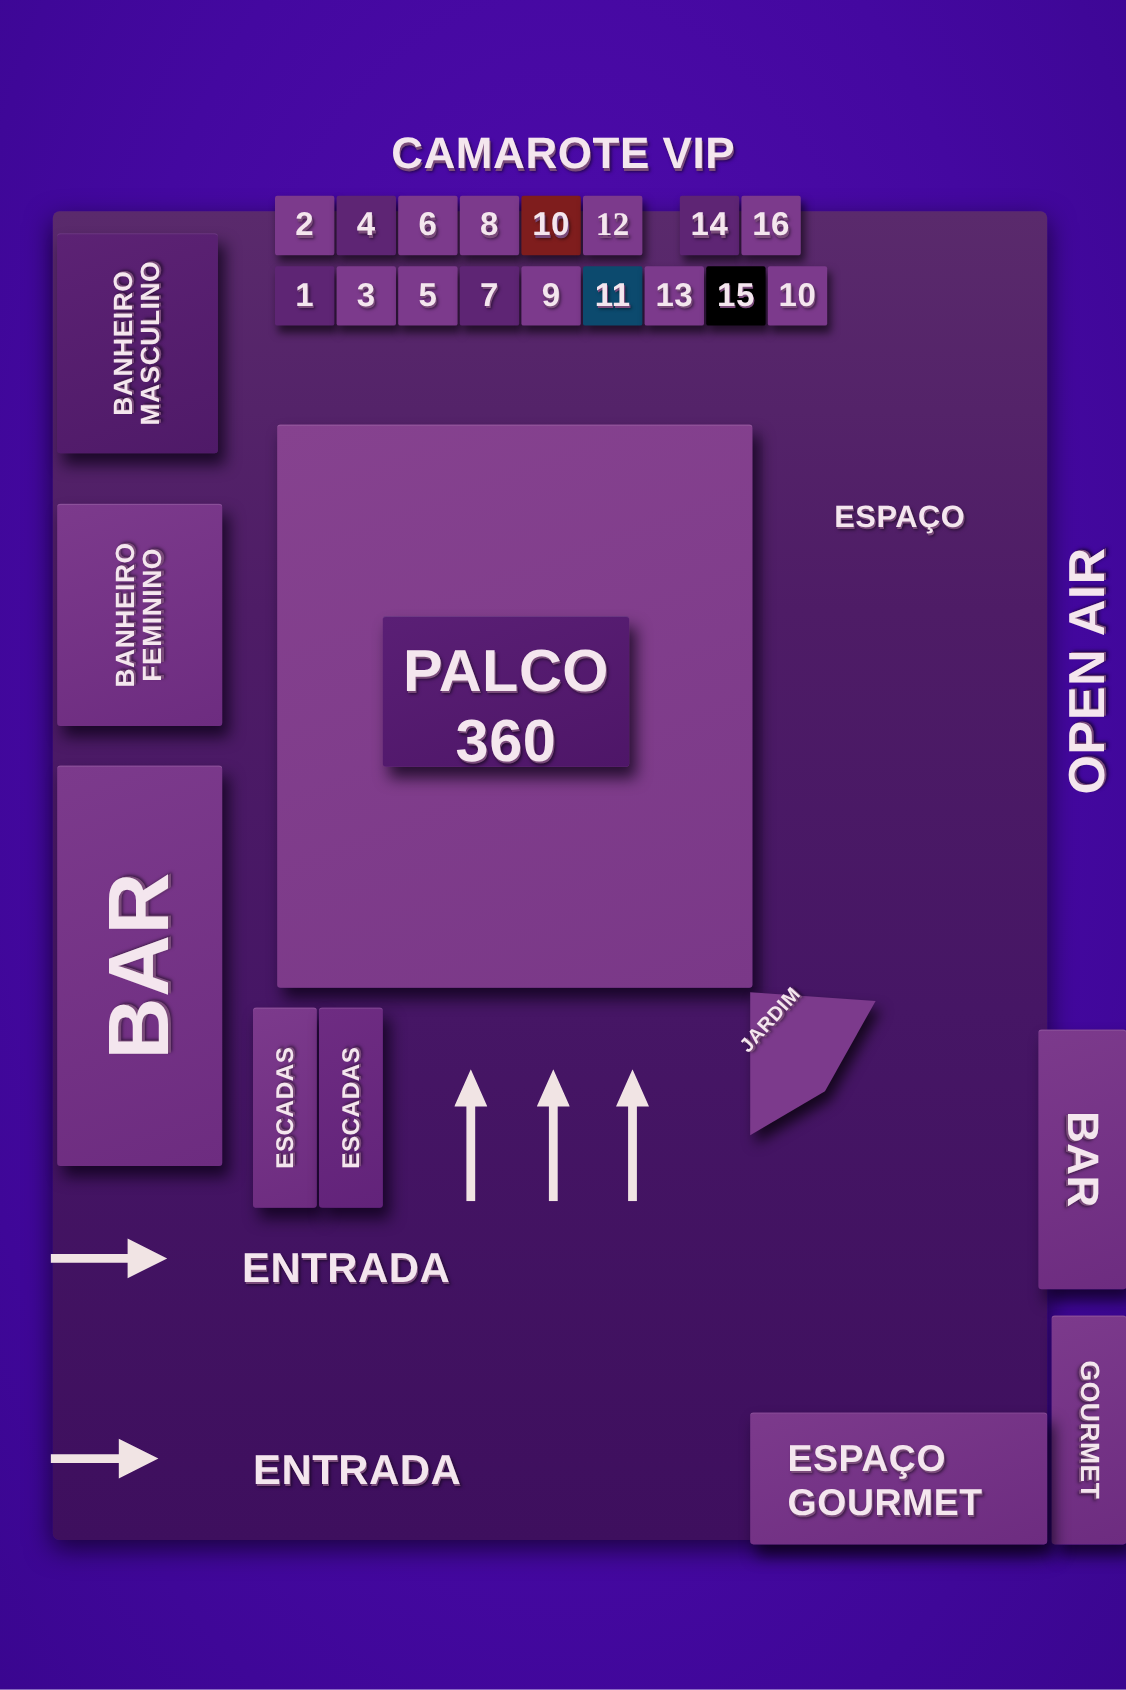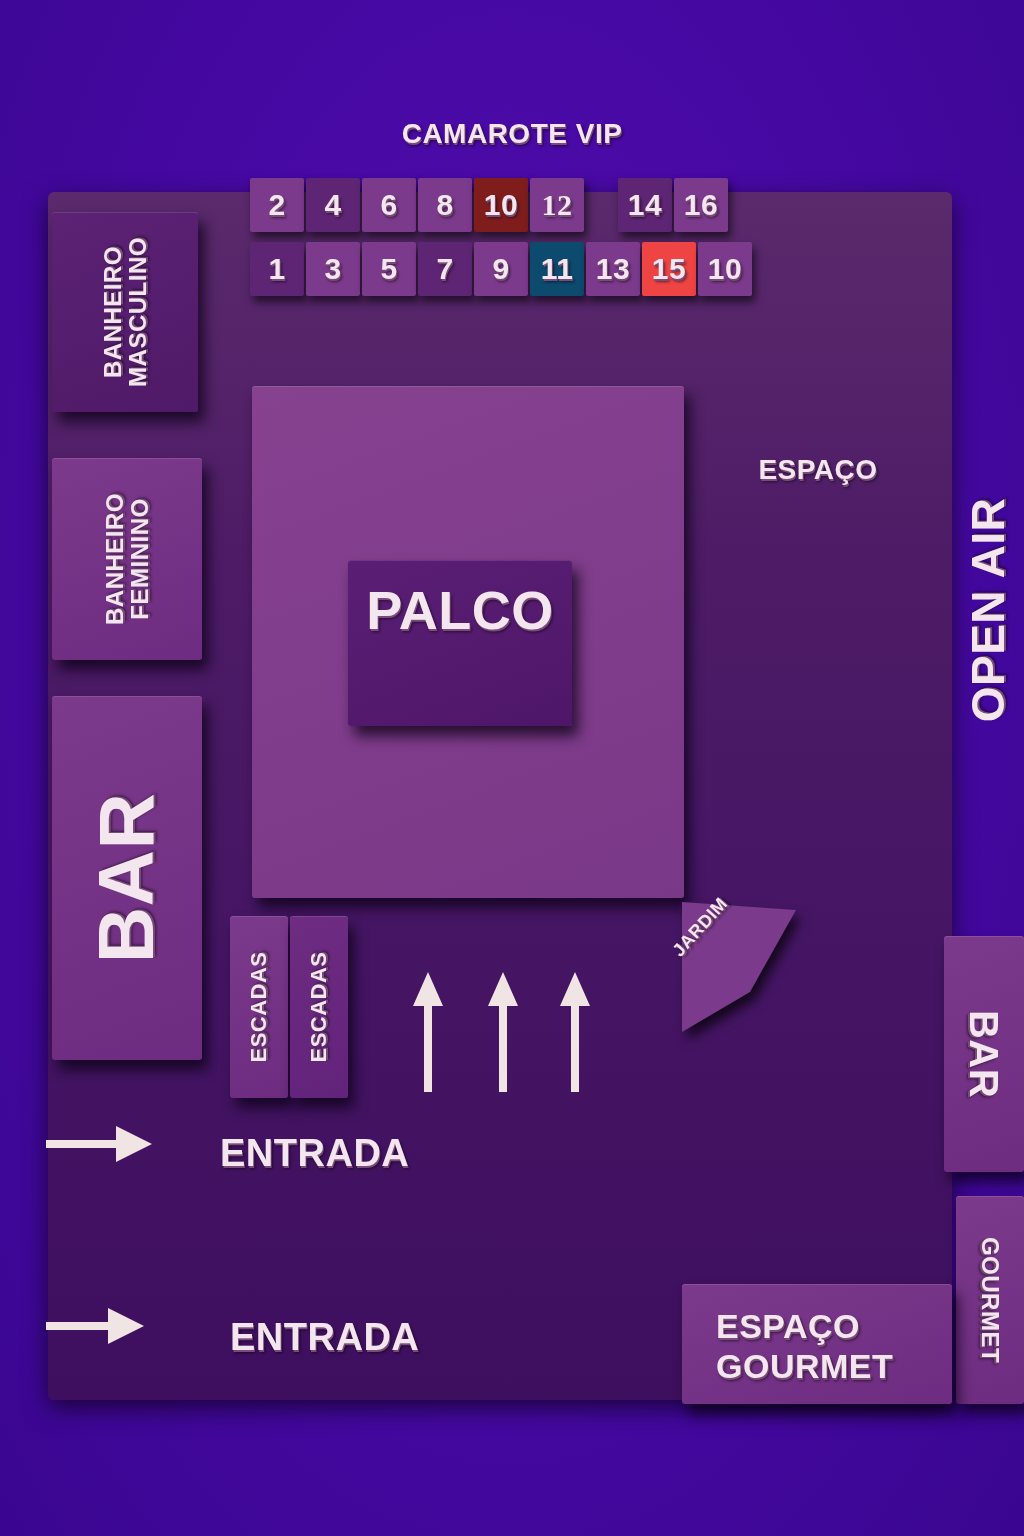--- a/index.html
+++ b/index.html
@@ -40,21 +40,21 @@
     display:flex; align-items:center; justify-content:center;
     font-size:30px; border-radius:2px;
     box-shadow: 3px 6px 8px rgba(0,0,0,0.6);
   }
   .arrow-up { position:absolute; width:30px; height:120px; }
   .arrow-right { position:absolute; width:110px; height:40px; }
 </style>
 </head>
 <body>
 
-<div class="abs txt" style="left:0;top:118px;width:1000px;text-align:center;font-size:28px;padding-left:24px;">CAMAROTE VIP</div>
+<div class="abs txt" style="left:0;top:118px;width:1000px;text-align:center;font-size:40px;padding-left:24px;">CAMAROTE VIP</div>
 
 <div class="abs floor"></div>
 
 <div class="abs" style="left:250px;top:178px;">
   <div class="cam-row" id="cam-top">
       <div class="cam-box txt" style="background: rgb(124, 58, 140);">2</div>
       <div class="cam-box txt" style="background: rgb(94, 37, 116);">4</div>
       <div class="cam-box txt" style="background: rgb(124, 58, 140);">6</div>
       <div class="cam-box txt" style="background: rgb(124, 58, 140);">8</div>
       <div class="cam-box txt" style="background: #7f1d1d;">10</div>
@@ -65,21 +65,21 @@
 </div>
 <div class="abs" style="left:250px;top:242px;">
   <div class="cam-row" id="cam-bottom">
       <div class="cam-box txt" style="background: rgb(94, 37, 116);">1</div>
       <div class="cam-box txt" style="background: rgb(124, 58, 140);">3</div>
       <div class="cam-box txt" style="background: rgb(124, 58, 140);">5</div>
       <div class="cam-box txt" style="background: rgb(94, 37, 116);">7</div>
       <div class="cam-box txt" style="background: rgb(124, 58, 140);">9</div>
       <div class="cam-box txt" style="background: #0c4a6e;">11</div>
       <div class="cam-box txt" style="background: rgb(124, 58, 140);">13</div>
-      <div class="cam-box txt" style="background: #ef4444; text-align: right;">15</div>
+      <div class="cam-box txt" style="background: #000000; text-align: right;">15</div>
       <div class="cam-box txt" style="background: rgb(124, 58, 140);">10</div>
     </div>
 </div>
 
 <div class="abs block dark" style="left:52px;top:212px;width:146px;height:200px;">
   <div class="vtext txt" style="font-size:24px;">
     <div>BANHEIRO</div>
     <div>MASCULINO</div>
   </div>
 </div>
@@ -91,23 +91,24 @@
   </div>
 </div>
 
 <div class="abs block" style="left:52px;top:696px;width:150px;height:364px;">
   <div class="vtext txt" style="font-size:78px;">BAR</div>
 </div>
 
 <div class="abs block" style="left:252px;top:386px;width:432px;height:512px;background:linear-gradient(160deg,#86428f 0%,#7a3888 100%);">
 </div>
 
-<div class="abs block dark" style="left:348px;top:560px;width:224px;height:166px;background:linear-gradient(160deg,#5a1f75 0%,#4e1668 100%);">
+<div class="abs block dark" style="left:348px;top:560px;width:224px;height:137px;background:linear-gradient(160deg,#5a1f75 0%,#4e1668 100%);">
   <div class="txt" style="position:absolute;left:0;right:0;top:18px;text-align:center;font-size:54px;line-height:64px;">
     <div>PALCO</div>
+    <div>360</div>
   </div>
 </div>
 
 <div class="abs txt" style="left:700px;top:454px;width:236px;text-align:center;">
   <div style="font-size:28px;">ESPAÇO</div>
 </div>
 
 <div class="abs" style="left:952px;top:480px;width:72px;height:260px;">
   <div class="vtext txt" style="font-size:46px;">OPEN AIR</div>
 </div>

